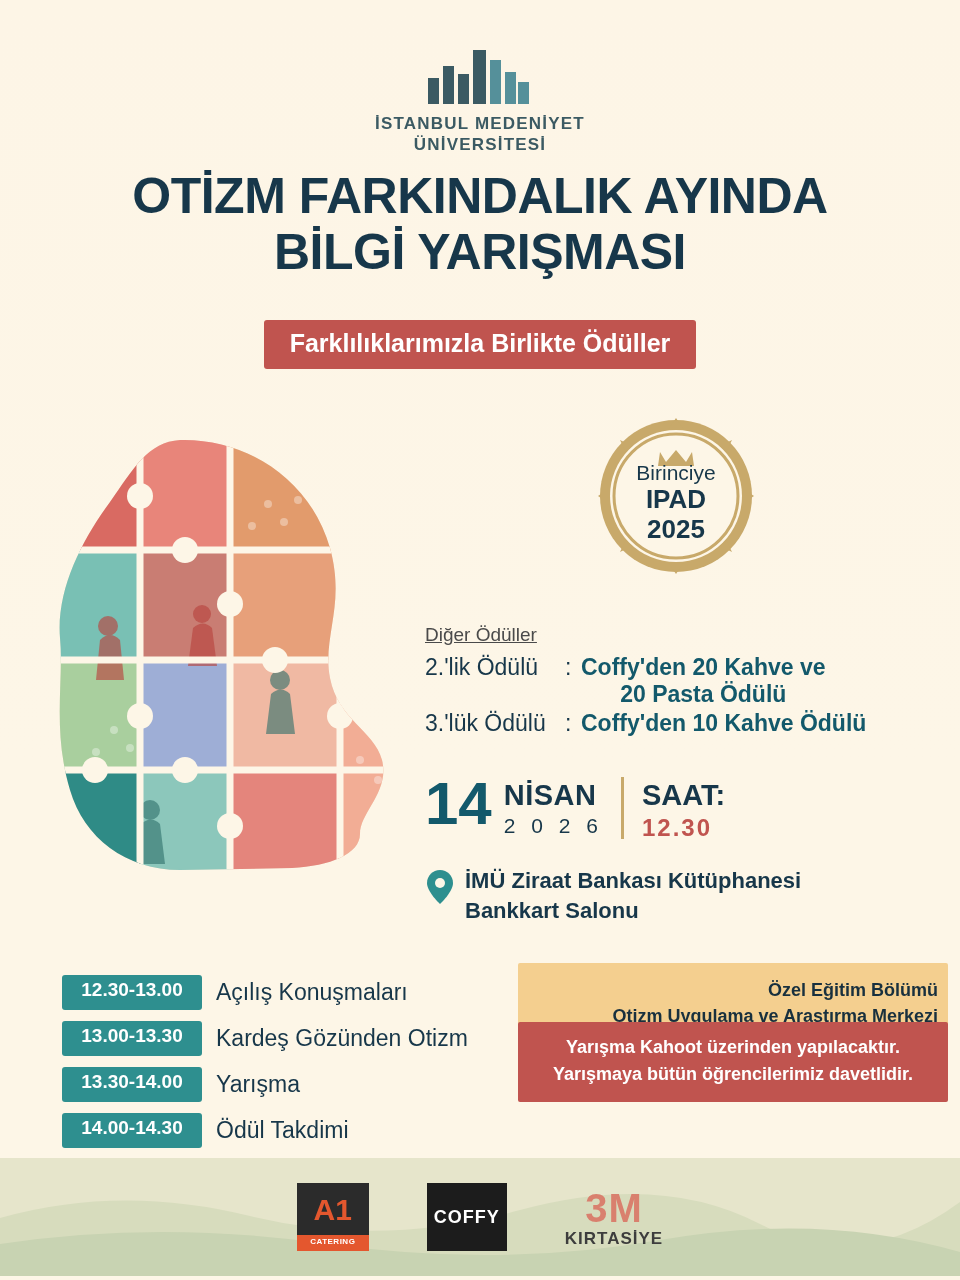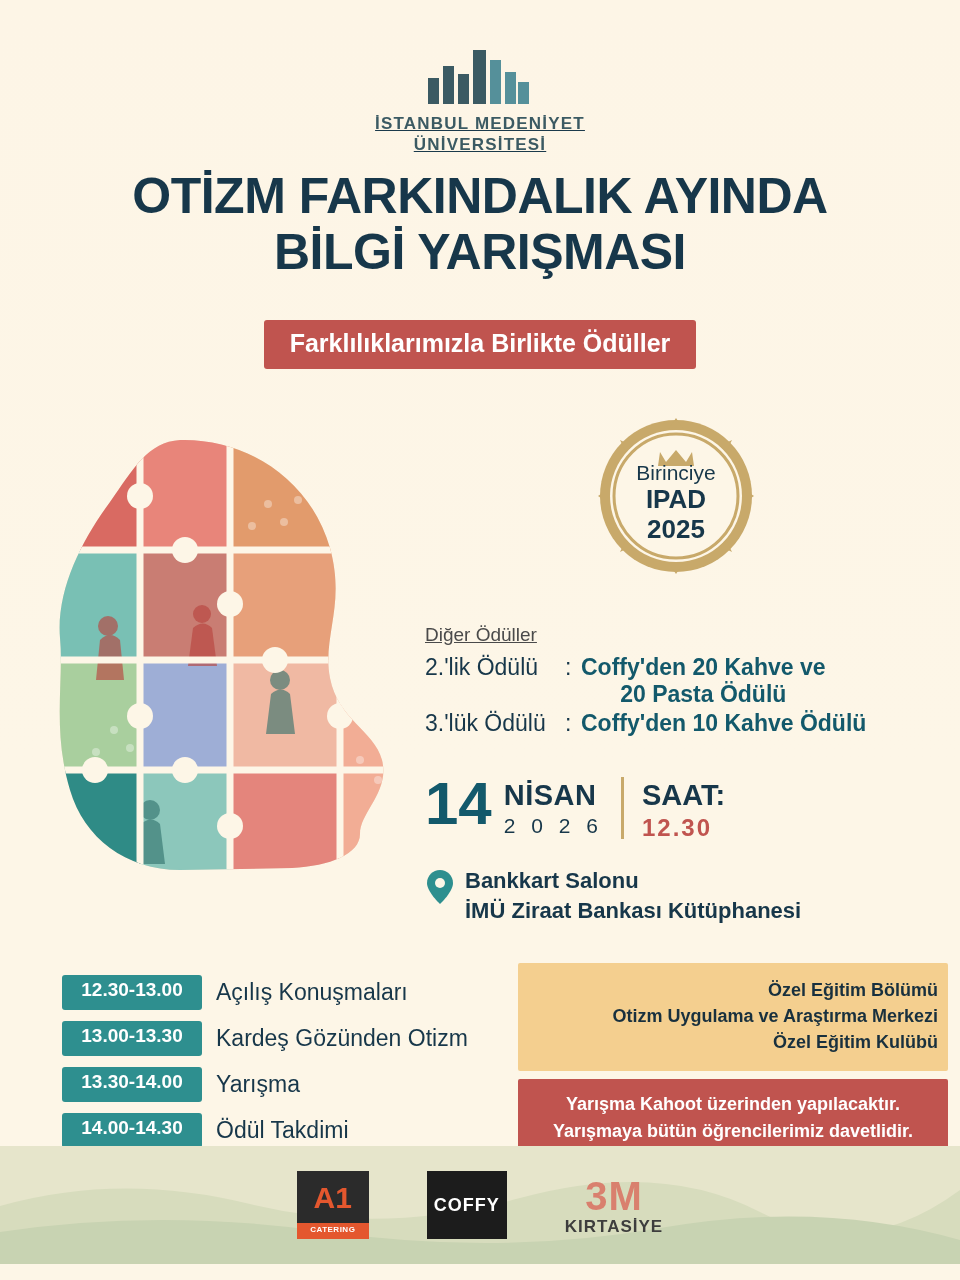--- a/index.html
+++ b/index.html
@@ -15,21 +15,20 @@
     position:relative;
     width:960px; height:1280px;
     background:linear-gradient(#fdf5e6 0%, #fdf6e7 60%, #fdf6e7 90%, #fdf6e7 100%);
     overflow:hidden;
   }
 
   
   .logo-block {
     position:absolute; top:48px; left:0; right:0;
     text-align:center;
-    text-decoration:underline;
   }
   .logo-mark { display:inline-block; }
   .logo-text1 {
     font-size:17px; font-weight:bold; letter-spacing:1.2px;
     color:#3b5a63; margin-top:4px;
   }
   .logo-text2 {
     font-size:17px; font-weight:bold; letter-spacing:1.2px;
     color:#3b5a63; margin-top:1px;
   }
@@ -134,32 +133,32 @@
   .orgbox {
     position:absolute; left:518px; top:963px; width:410px;
     background:#f4cf8f;
     padding:14px 10px 16px 10px;
     text-align:right;
     color:#18303e;
     font-size:18px; font-weight:bold; line-height:1.45;
     border-radius:2px;
   }
   .notebox {
-    position:absolute; left:518px; top:1079px; width:410px;
+    position:absolute; left:518px; top:1022px; width:410px;
     background:#c0544f;
     padding:12px 10px 14px 10px;
     text-align:center;
     color:#ffffff;
     font-size:18px; font-weight:bold; line-height:1.5;
     border-radius:2px;
   }
 
   
   .footer {
-    position:absolute; left:0; right:0; bottom:16px; height:118px;
+    position:absolute; left:0; right:0; bottom:4px; height:118px;
     background:linear-gradient(#e7e6cd, #cfd9bf);
     overflow:hidden;
   }
   .footer-hills { position:absolute; inset:0; }
   .sponsors {
     position:absolute; bottom:0; left:0; right:0; height:118px;
     display:flex; align-items:center; justify-content:center;
     gap:58px;
   }
   .sp-a1 {
@@ -347,22 +346,22 @@
   </div>
 
   <div class="venue">
     <span class="pin">
       <svg width="30" height="36" viewBox="0 0 30 36">
         <path d="M15 1 C7.8 1 2 6.8 2 14 C2 23 15 35 15 35 C15 35 28 23 28 14 C28 6.8 22.2 1 15 1 Z" fill="#2e8f8f"></path>
         <circle cx="15" cy="14" r="5" fill="#fdf6e7"></circle>
       </svg>
     </span>
     <div class="venue-text">
+      <div>İMÜ Ziraat Bankası Kütüphanesi</div>
       <div>Bankkart Salonu</div>
-      <div>İMÜ Ziraat Bankası Kütüphanesi</div>
     </div>
   </div>
 
   <div class="schedule">
     <div class="sch-row">
       <span class="sch-time">12.30-13.00</span>
       <span class="sch-name">Açılış Konuşmaları</span>
     </div>
     <div class="sch-row">
       <span class="sch-time">13.00-13.30</span>

